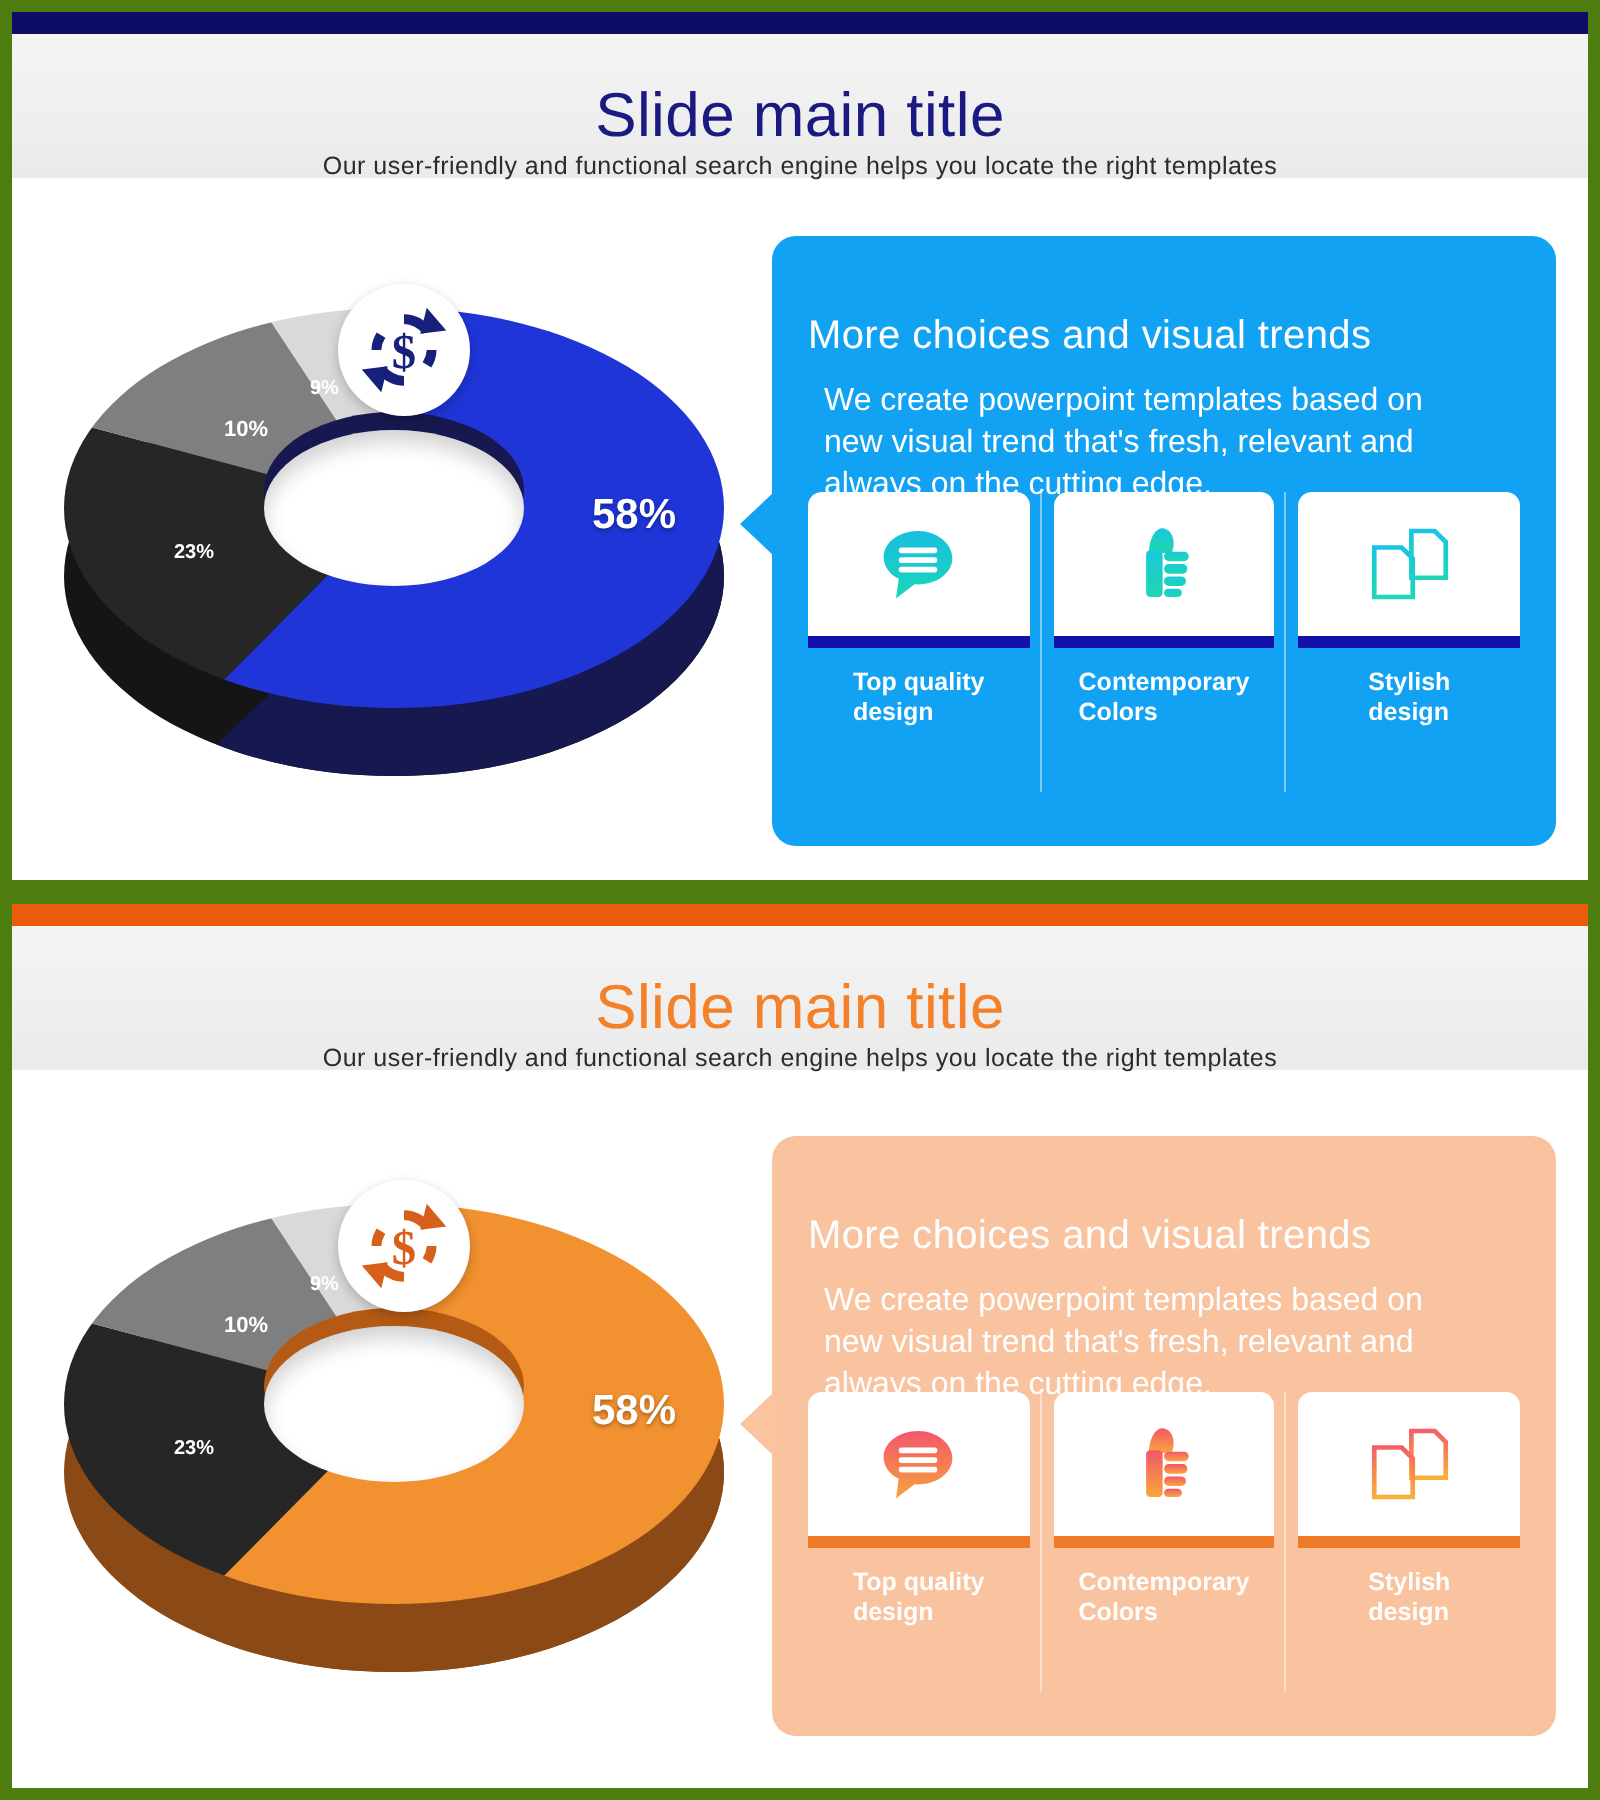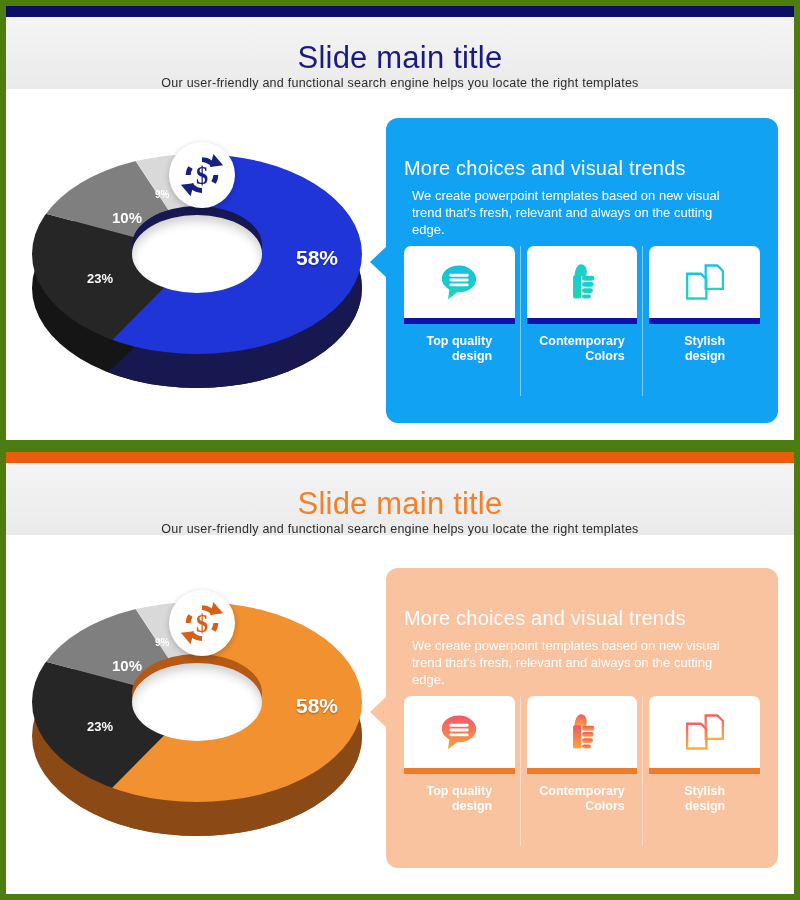--- a/index.html
+++ b/index.html
@@ -48,22 +48,22 @@
   .seg{position:absolute;left:0;top:0;width:100%;height:100%;}
 
   .hole{position:absolute;left:100px;top:61px;width:130px;height:78px;border-radius:50%;
         background:#ffffff;box-shadow:inset 0 6px 10px rgba(0,0,0,.18);}
   .holeRimTop{position:absolute;left:100px;top:52px;width:130px;height:78px;border-radius:50%;
         background:#17184f;}
   .slide.bottom .holeRimTop{background:#b45a14;}
 
   .pct-main{position:absolute;right:24px;top:92px;color:#ffffff;font-size:21px;
             font-weight:bold;text-shadow:0 1px 2px rgba(0,0,0,.35);}
-  .pct-23{position:absolute;left:55px;top:117px;color:#ffffff;font-size:13px;font-weight:bold;}
-  .pct-10{position:absolute;left:80px;top:55px;color:#ffffff;font-size:15px;font-weight:bold;}
+  .pct-23{position:absolute;left:55px;top:117px;color:#ffffff;font-size:10px;font-weight:bold;}
+  .pct-10{position:absolute;left:80px;top:55px;color:#ffffff;font-size:11px;font-weight:bold;}
   .pct-9{position:absolute;left:123px;top:35px;color:#ffffff;font-size:10px;font-weight:bold;}
 
   
   .coin{position:absolute;left:147px;top:18px;width:66px;height:66px;border-radius:50%;
         background:#ffffff;box-shadow:0 2px 6px rgba(0,0,0,.22);
         display:flex;align-items:center;justify-content:center;}
   .coin svg{width:52px;height:52px;display:block;}
 
   
   .panel{position:absolute;left:380px;top:112px;width:392px;height:305px;border-radius:12px;}
@@ -71,34 +71,34 @@
   .slide.bottom .panel{top:562px;height:300px;background:#fac3a0;}
   .slide.bottom .panel{top:116px;}
 
   .pointer{position:absolute;left:-16px;top:128px;width:0;height:0;
            border-top:16px solid transparent;border-bottom:16px solid transparent;}
   .slide.top .pointer{border-right:17px solid #11a2f3;}
   .slide.bottom .pointer{border-right:17px solid #fbc49f;}
 
   .panel-title{position:absolute;left:18px;top:22px;font-size:20px;color:#ffffff;
                font-weight:400;letter-spacing:.2px;}
-  .panel-body{position:absolute;left:26px;top:56px;width:330px;font-size:13px;
+  .panel-body{position:absolute;left:26px;top:56px;width:330px;font-size:16px;
               line-height:1.32;color:#ffffff;}
   .slide.bottom .panel-body{color:#ffffff;}
 
   .cards{position:absolute;left:18px;top:128px;width:356px;height:160px;display:flex;
          gap:12px;}
   .cardcol{flex:1;display:flex;flex-direction:column;align-items:center;position:relative;}
   .card{width:100%;height:72px;background:#ffffff;border-radius:7px 7px 0 0;
         display:flex;align-items:center;justify-content:center;}
   .card svg{width:44px;height:44px;display:block;}
   .underline{width:100%;height:6px;}
   .slide.top .underline{background:#1111aa;}
   .slide.bottom .underline{background:#ef7b29;}
-  .cardlabel{margin-top:10px;text-align:right;font-size:12.5px;font-weight:bold;
+  .cardlabel{margin-top:10px;text-align:left;font-size:12.5px;font-weight:bold;
              color:#ffffff;line-height:1.22;white-space:pre-line;}
   .divider{position:absolute;right:-6px;top:0;width:1px;height:150px;
            background:rgba(255,255,255,.45);}
   .cardcol:last-child .divider{display:none;}
 </style>
 </head>
 <body>
 
 <div class="deck">
 

